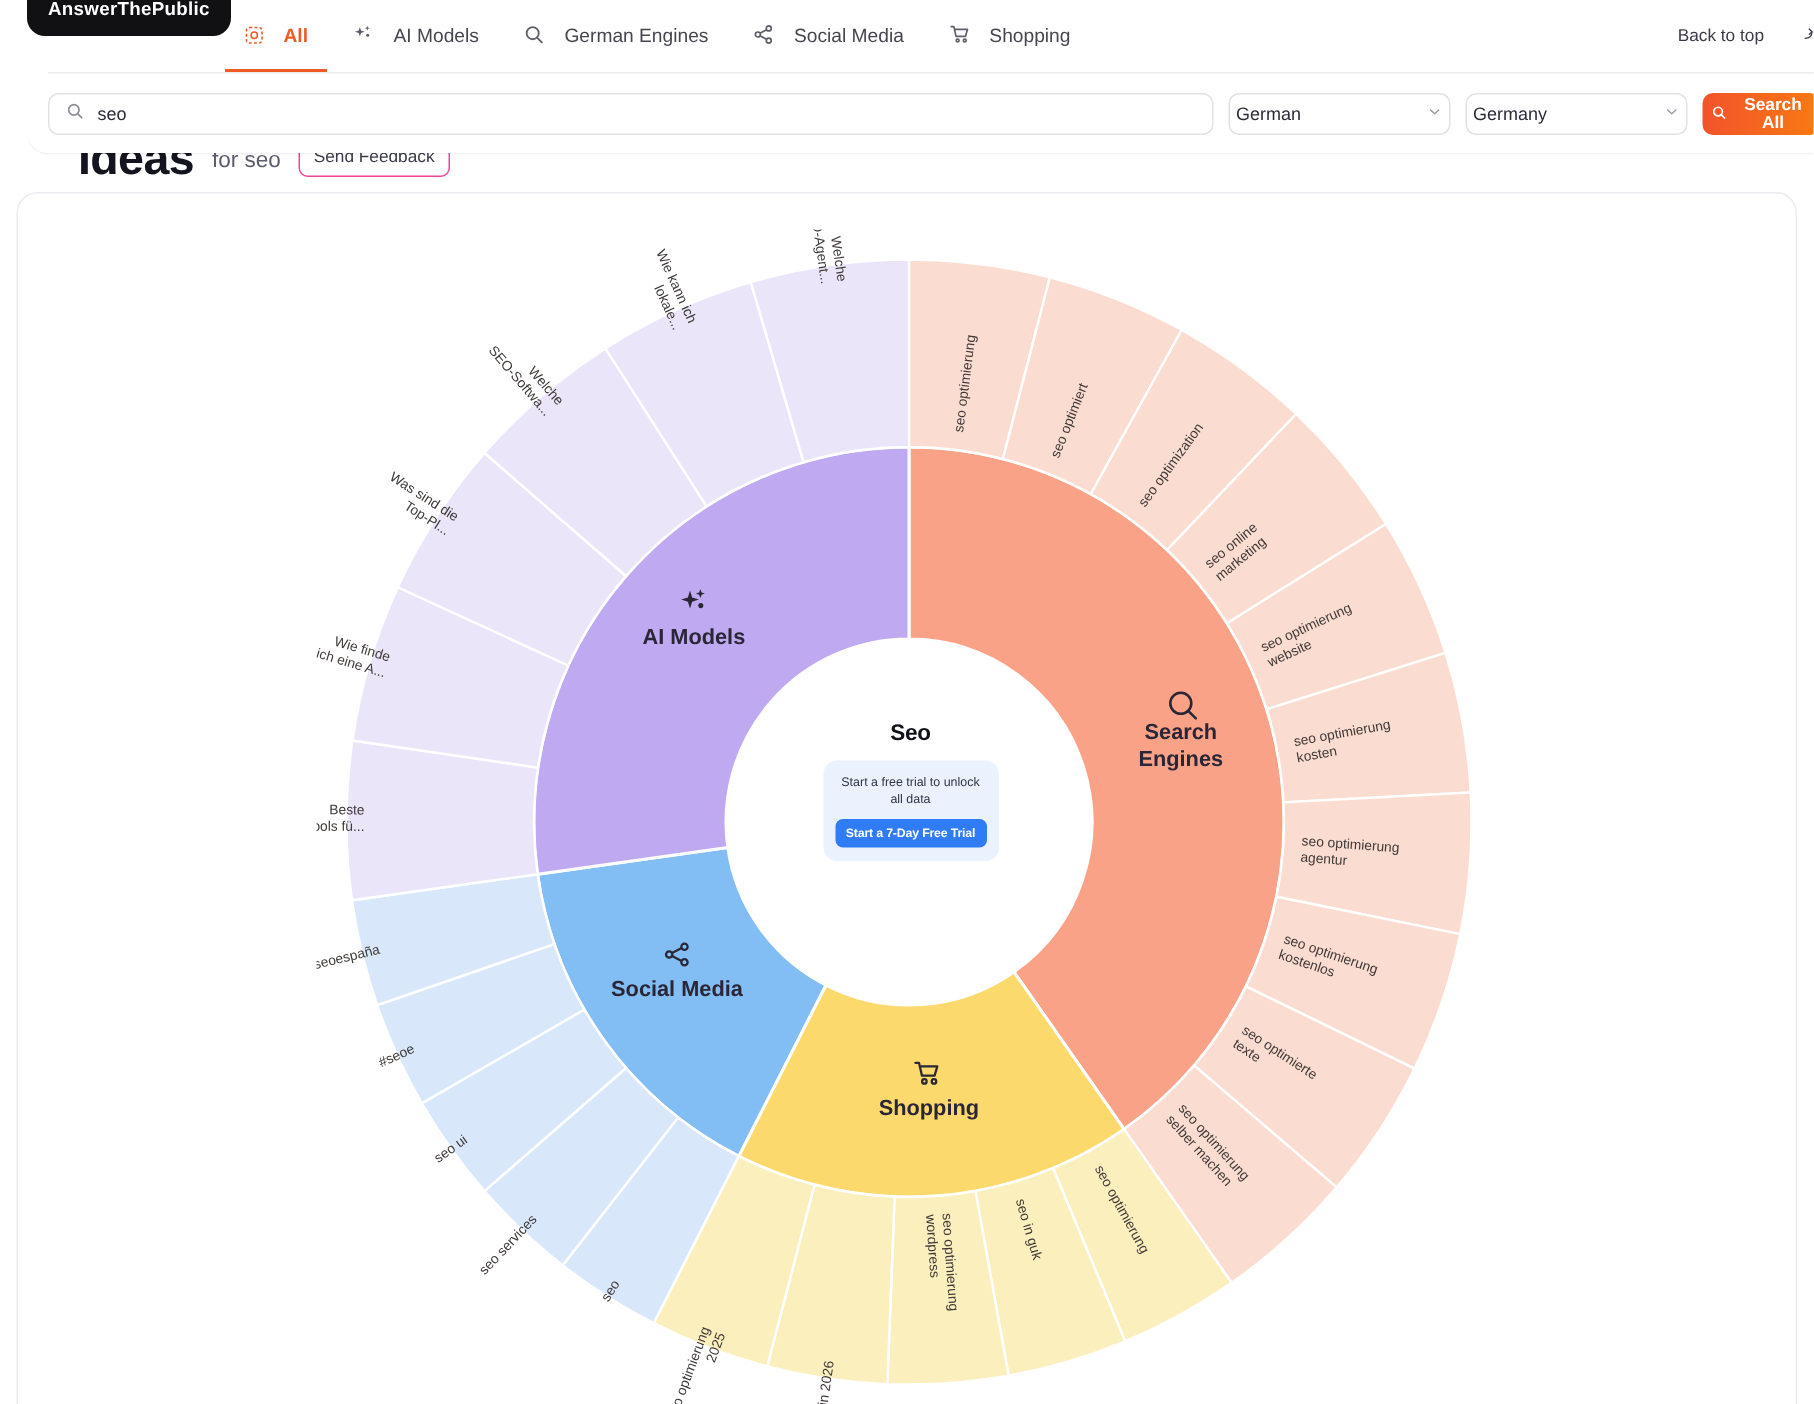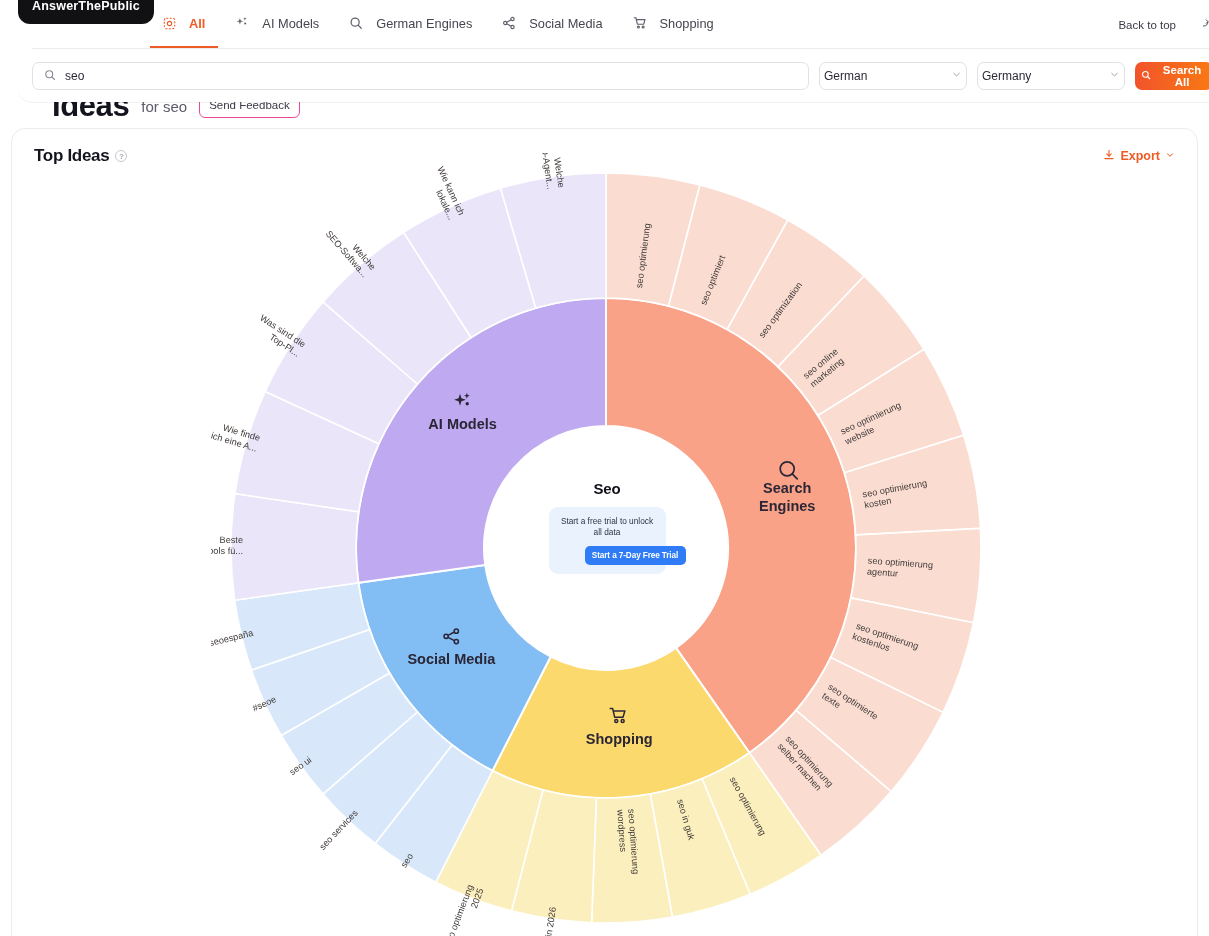--- a/index.html
+++ b/index.html
@@ -149,21 +149,21 @@
     width:117px; background:#eaf2fd; border-radius:9px;
     padding:9px 8px 9px 8px; text-align:center; pointer-events:auto;
   }
   .promo-text{
     font-size:8.3px; color:#2c3446; line-height:1.38; margin-bottom:7px;
   }
   .promo-btn{
     display:block; width:100%; background:#2f7cf6; color:#fff;
     border:none; border-radius:5px; padding:5px 2px;
     font-size:8.2px; font-weight:700; cursor:pointer;
-    font-family:inherit; letter-spacing:-0.1px;margin-left:28px;
+    font-family:inherit; letter-spacing:-0.1px;
   }
 </style>
 </head>
 <body>
 
 <div class="page-heading-strip">
   <span class="h1">Ideas</span>
   <span class="for">for seo</span>
   <button class="feedback-btn">Send Feedback</button>
 </div>
@@ -276,41 +276,20 @@
             <circle cx="7" cy="7" r="4.6"></circle>
             <line x1="10.5" y1="10.5" x2="14" y2="14" stroke-linecap="round"></line>
           </svg>
       </span>
       <span>Search All</span>
     </button>
   </div>
 </div>
 
 <div class="card">
-  <div class="card-head">
-    <div class="card-title">
-      <span>Top Ideas</span>
-      <i class="info-ico">?</i>
-    </div>
-    <div class="export">
-      <span>
-        <svg width="12" height="12" viewBox="0 0 16 16" fill="none" stroke="#EF5B25" stroke-width="1.5" stroke-linecap="round" stroke-linejoin="round">
-            <path d="M8 2v7.2"></path>
-            <path d="M5 6.6 8 9.6l3-3"></path>
-            <path d="M2.6 12.8h10.8"></path>
-          </svg>
-      </span>
-      <span>Export</span>
-      <span>
-        <svg width="10" height="10" viewBox="0 0 16 16" fill="none" stroke="#EF5B25" stroke-width="1.6" stroke-linecap="round" stroke-linejoin="round">
-            <path d="M4 6.3 8 10l4-3.7"></path>
-          </svg>
-      </span>
-    </div>
-  </div>
 
   <div class="chart-wrap">
     <svg class="sunburst" id="sunburst" width="790" height="790" viewBox="0 0 790 790">
         <g>
           <path d="M395 145 A250 250 0 0 1 538.3941090877615 599.788011072248 L464.97632523482764 494.936549403257 A122 122 0 0 0 395 273 Z" fill="#F9A287" stroke="#ffffff" stroke-width="2"></path>
           <g transform="translate(576.2062206421631 315.8658980941881)">
             <circle cx="0" cy="0" r="7" fill="none" stroke="#2a2636" stroke-width="1.7"></circle>
             <line x1="5" y1="5" x2="10" y2="10" stroke="#2a2636" stroke-width="1.7" stroke-linecap="round"></line>
           </g>
           <text x="576.2062206421631" y="339.8658980941881" class="cat-label">Search</text>

